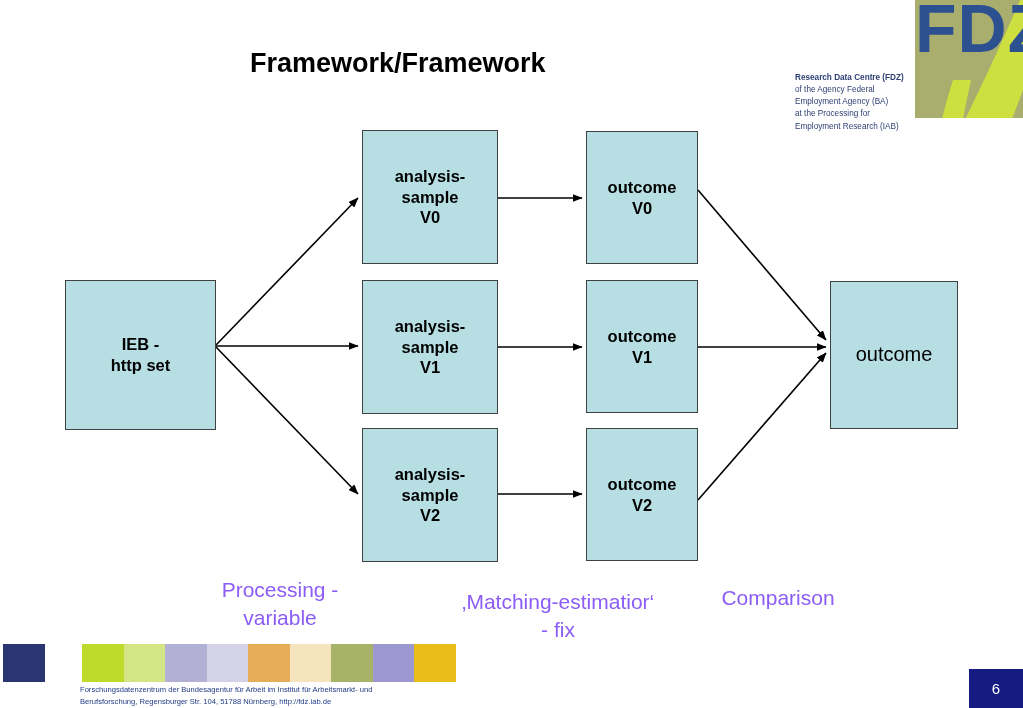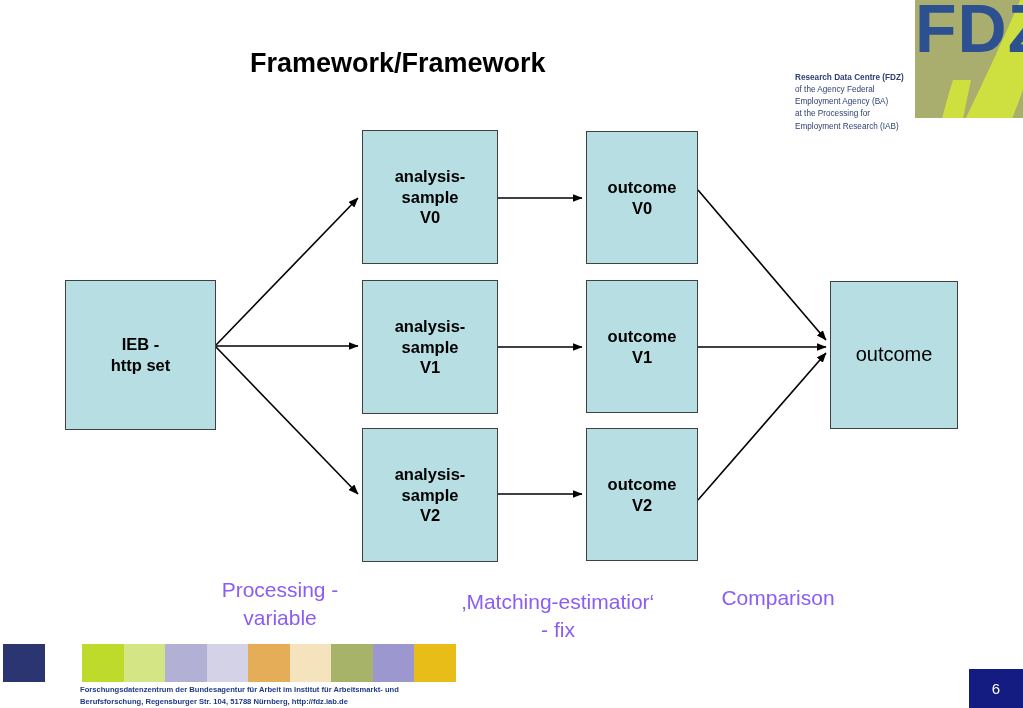--- a/index.html
+++ b/index.html
@@ -149,21 +149,21 @@
     display: flex;
   }
   #footer-swatches .swatch { width: 41.5px; height: 38px; }
 
   #footer-text {
     position: absolute;
     left: 80px;
     top: 684px;
     width: 420px;
     font-family: "Liberation Sans", sans-serif;
-    font-weight: bold;
+    font-weight: normal;
     font-size: 7.6px;
     line-height: 1.62;
     color: #1f3b86;
   }
 
   #page-number-badge {
     position: absolute;
     left: 969px;
     top: 669px;
     width: 54px;

